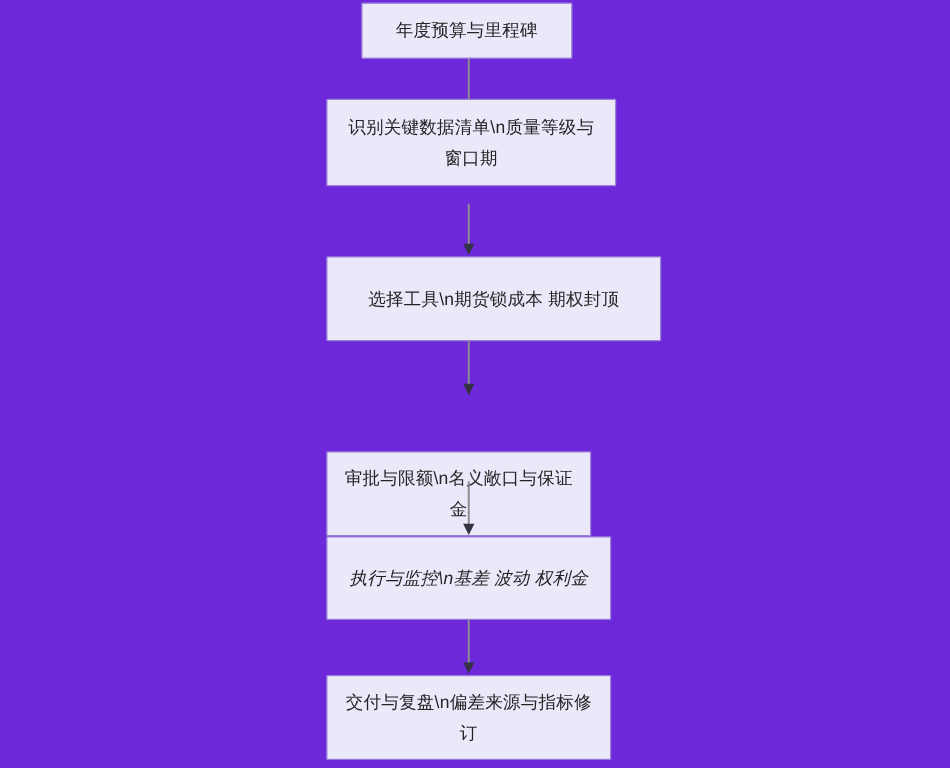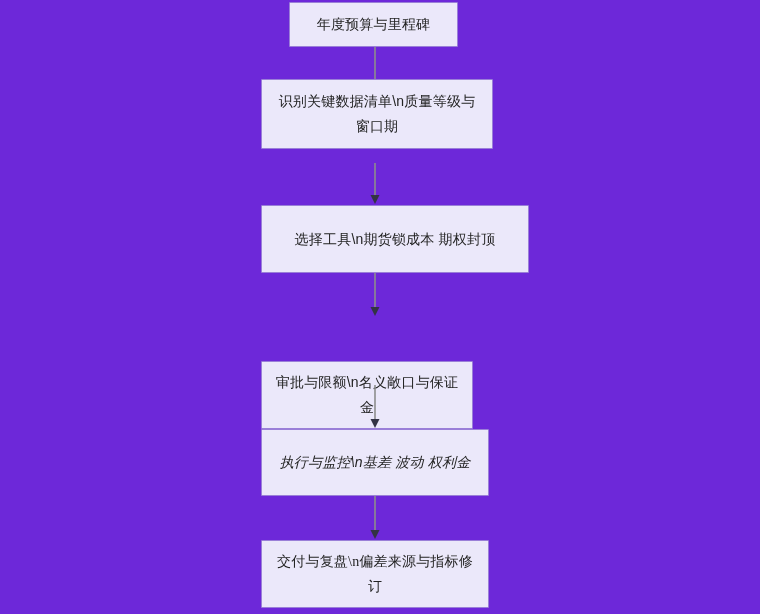--- a/index.html
+++ b/index.html
@@ -103,17 +103,17 @@
     <span class="node-label">执行与监控\n基差 波动 权利金</span>
   </div>
 
   <div class="edge" style="left:360px; top:496px; width:30px; height:44px;">
     <svg width="30" height="44" viewBox="0 0 30 44">
       <line x1="15" y1="0" x2="15" y2="36" stroke="#8d8d8d" stroke-width="1.6"></line>
       <polygon points="15,43 10.5,34 19.5,34" fill="#333344"></polygon>
     </svg>
   </div>
 
-  <div class="node" id="node-6" style="left:261px; top:540px; width:228px; height:68px;font-family:Liberation Serif, serif;">
+  <div class="node" id="node-6" style="left:261px; top:540px; width:228px; height:68px;">
     <span class="node-label">交付与复盘\n偏差来源与指标修订</span>
   </div>
 
 </div>
 
 </body></html>

